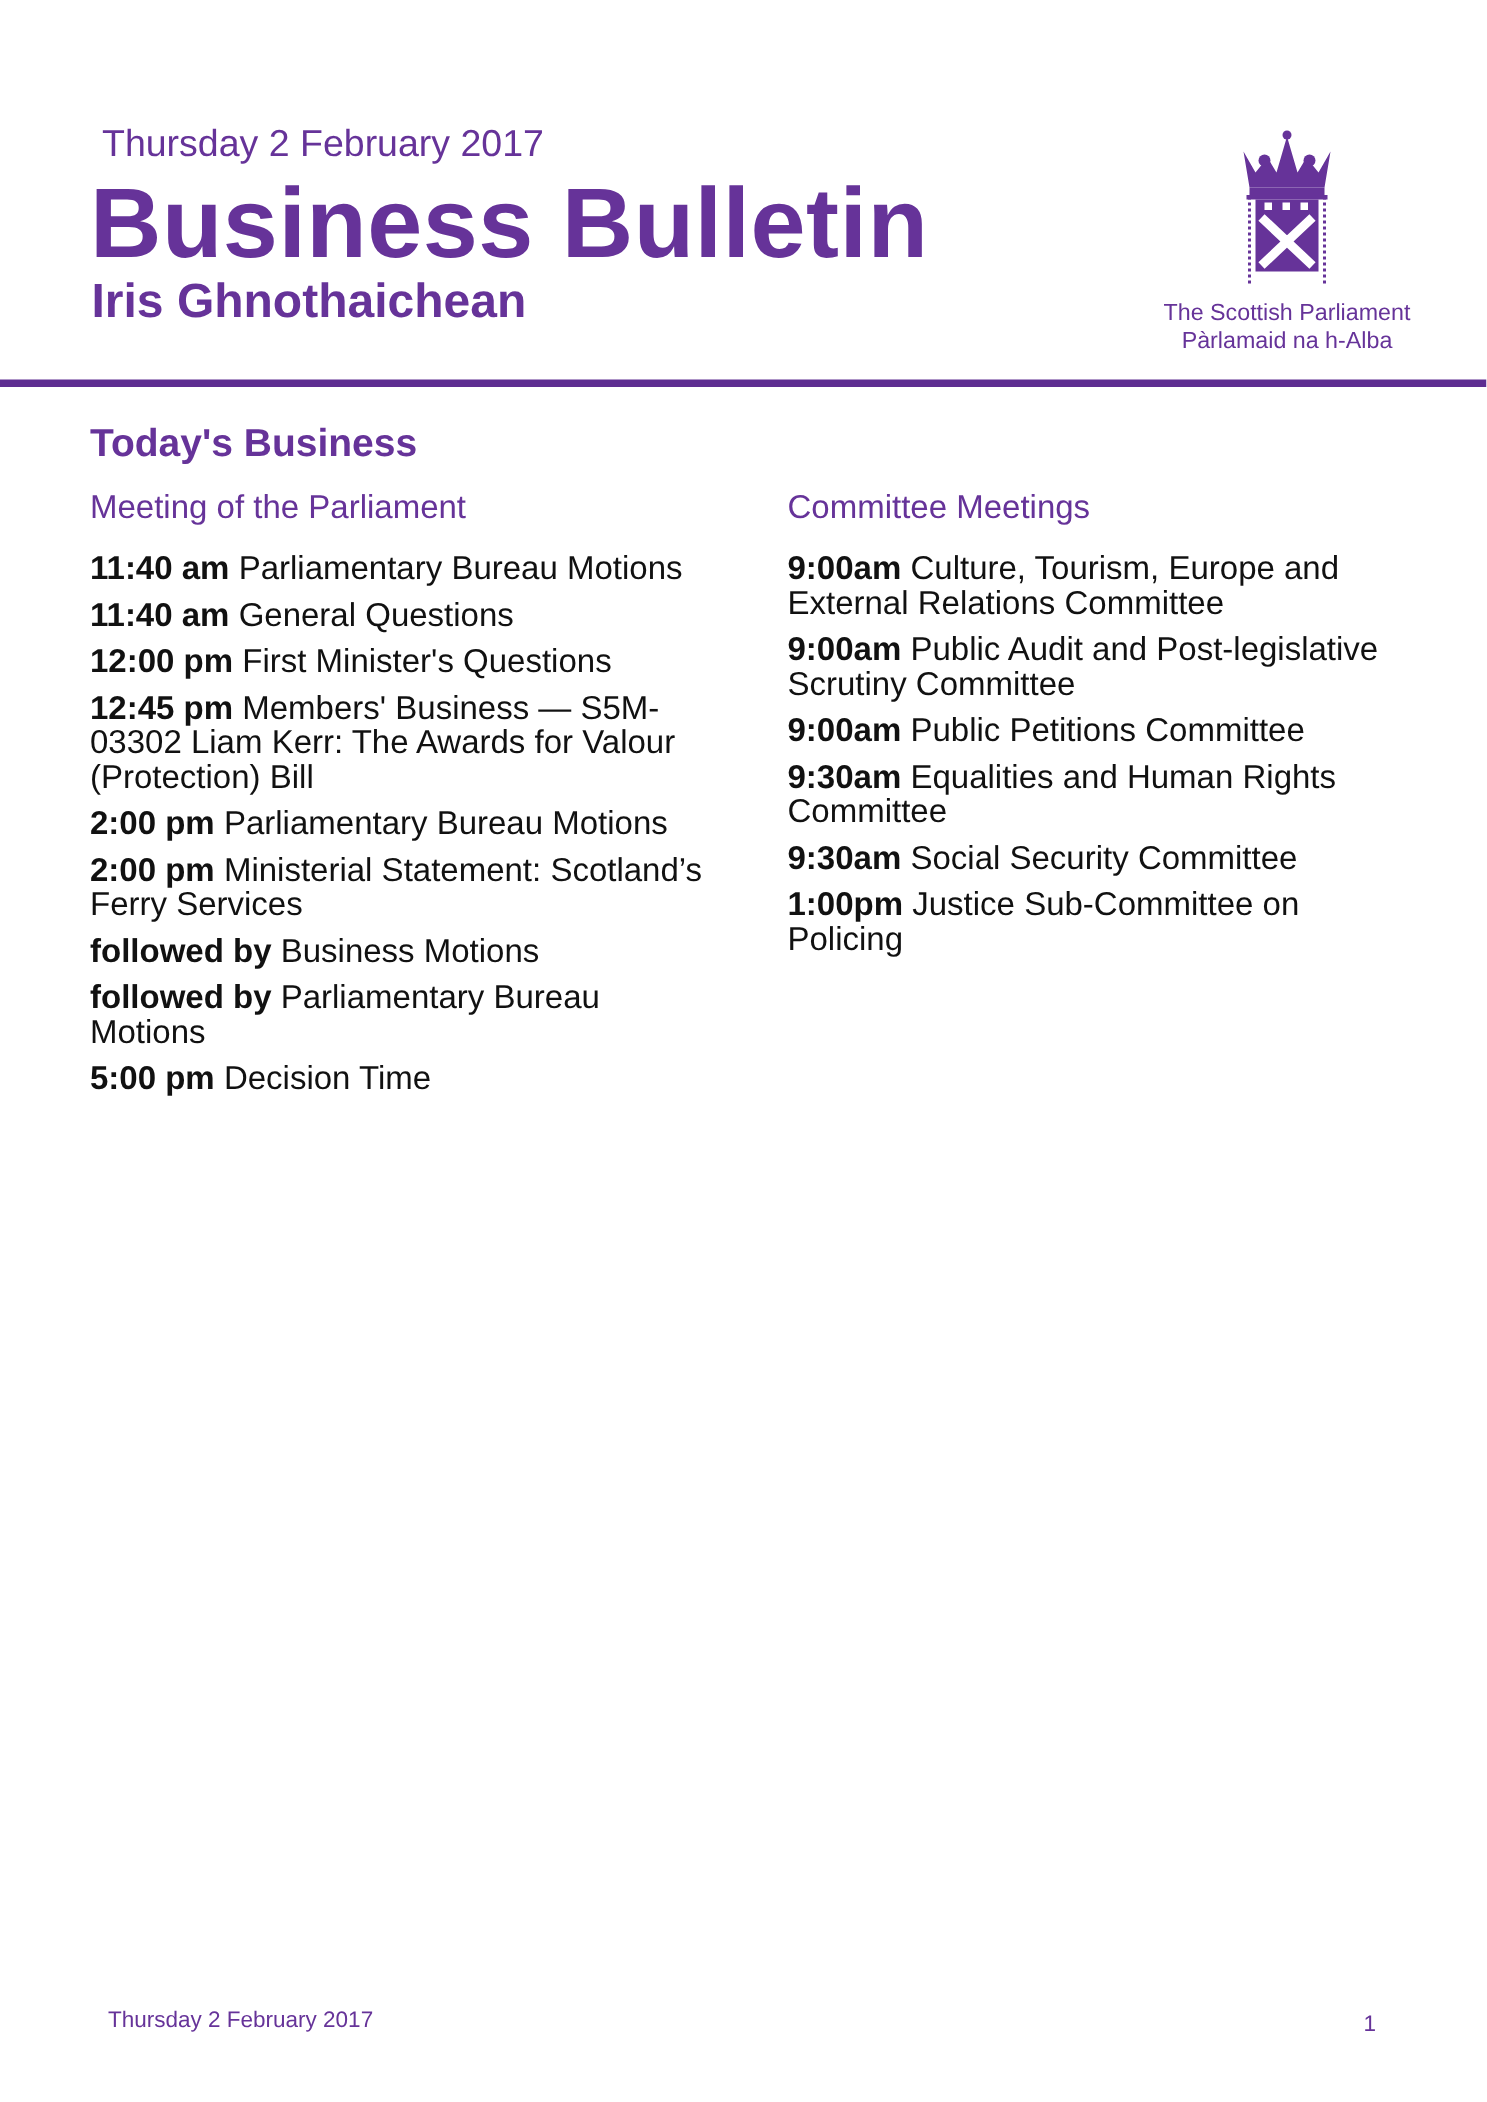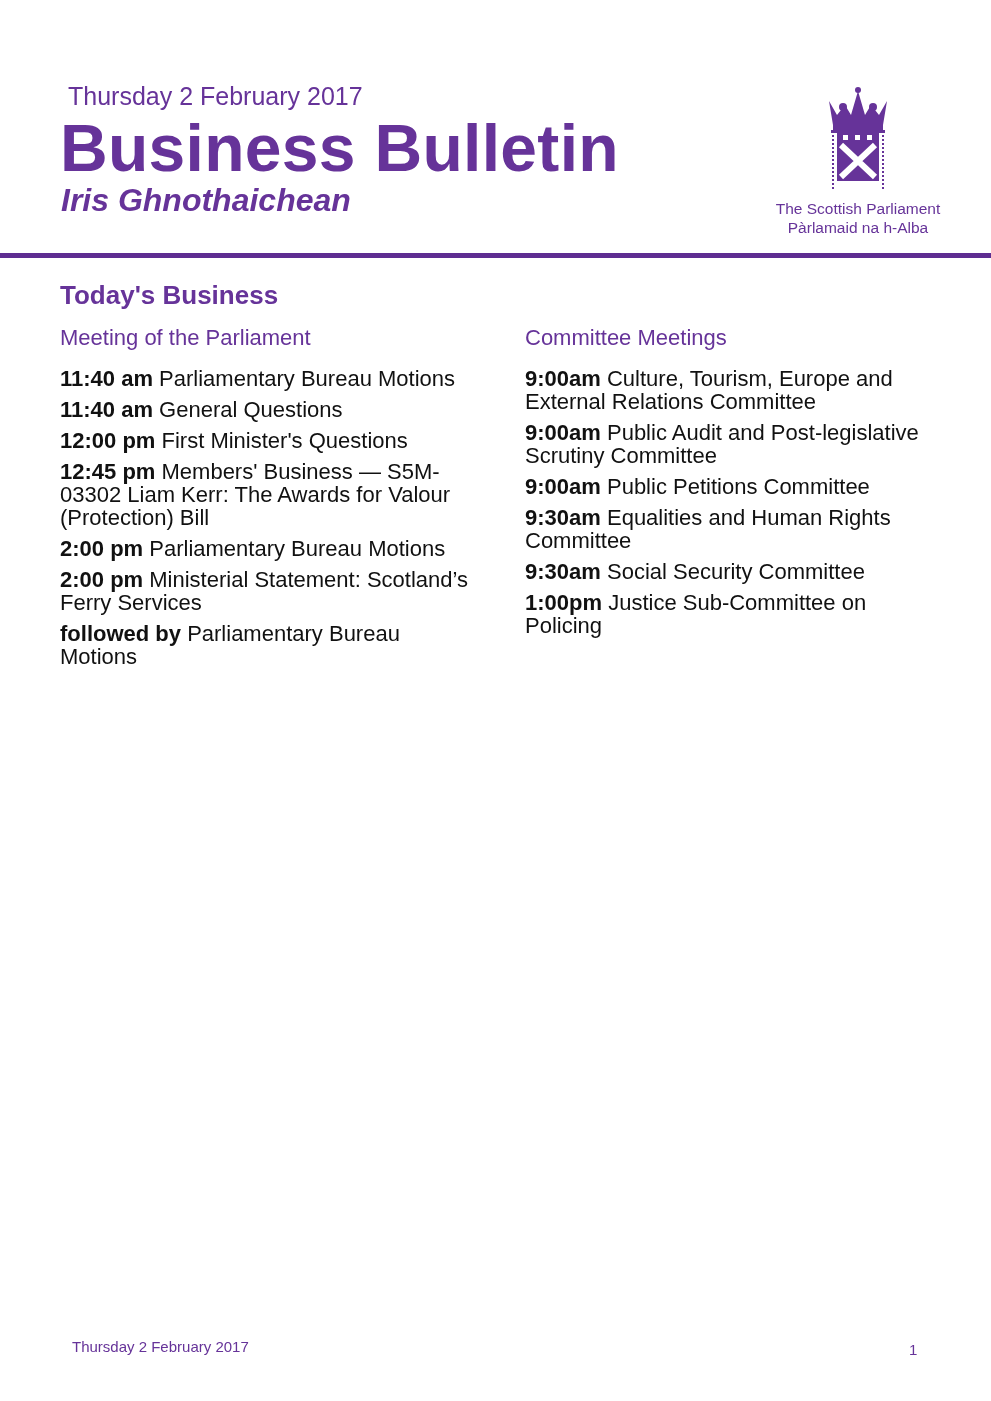--- a/index.html
+++ b/index.html
@@ -2,21 +2,21 @@
 <html><head>
 <meta charset="utf-8">
 <style>
   html, body { margin: 0; padding: 0; }
   body {
     width: 991px; height: 1401px; background: #ffffff; position: relative;
     font-family: "Liberation Sans", sans-serif; color: #111111; overflow: hidden;
   }
   .hdr-date { position: absolute; left: 68px; top: 82px; font-size: 25px; color: #663399; }
   .hdr-title { position: absolute; left: 60px; top: 110px; font-size: 66px; font-weight: bold; color: #663399; letter-spacing: 0.3px; }
-  .hdr-sub { position: absolute; left: 61px; top: 182px; font-size: 32px; font-weight: bold; font-style: italic; color: #663399; }
+  .hdr-sub { position: absolute; left: 61px; top: 182px; font-size: 32px; font-weight: bold; color: #663399; }
   .logo { position: absolute; left: 740px; top: 85px; width: 180px; text-align: center; margin-left: 28px; }
   .logo svg { display: block; margin: 0 auto; }
   .logo-text { font-size: 15.5px; color: #663399; line-height: 19px; margin-top: 6px; }
   .rule { position: absolute; left: 0; top: 253px; width: 991px; height: 5px; background: #5e2d91; }
   .todays { position: absolute; left: 60px; top: 280px; font-size: 26px; font-weight: bold; color: #663399; text-align: center; }
   .col { position: absolute; top: 325px; width: 420px; }
   .col.left { left: 60px; }
   .col.right { left: 525px; }
   .col h2 { margin: 0 0 16px 0; font-size: 22px; font-weight: normal; color: #663399; }
   .item { font-size: 22px; line-height: 23px; margin-bottom: 8px; }
@@ -60,21 +60,23 @@
 <div class="todays">Today's Business</div>
 
 <div class="col left">
   <h2>Meeting of the Parliament</h2>
   <div class="item"><b>11:40 am</b> <span>Parliamentary Bureau Motions</span></div>
   <div class="item"><b>11:40 am</b> <span>General Questions</span></div>
   <div class="item"><b>12:00 pm</b> <span>First Minister's Questions</span></div>
   <div class="item"><b>12:45 pm</b> <span>Members' Business — S5M-03302 Liam Kerr: The Awards for Valour (Protection) Bill</span></div>
   <div class="item"><b>2:00 pm</b> <span>Parliamentary Bureau Motions</span></div>
   <div class="item"><b>2:00 pm</b> <span>Ministerial Statement: Scotland’s Ferry Services</span></div>
+  <div class="item"><b>followed by</b> <span>Business Motions</span></div>
   <div class="item"><b>followed by</b> <span>Parliamentary Bureau Motions</span></div>
+  <div class="item"><b>5:00 pm</b> <span>Decision Time</span></div>
 </div>
 
 <div class="col right">
   <h2>Committee Meetings</h2>
   <div class="item"><b>9:00am</b> <span>Culture, Tourism, Europe and External Relations Committee</span></div>
   <div class="item"><b>9:00am</b> <span>Public Audit and Post-legislative Scrutiny Committee</span></div>
   <div class="item"><b>9:00am</b> <span>Public Petitions Committee</span></div>
   <div class="item"><b>9:30am</b> <span>Equalities and Human Rights Committee</span></div>
   <div class="item"><b>9:30am</b> <span>Social Security Committee</span></div>
   <div class="item"><b>1:00pm</b> <span>Justice Sub-Committee on Policing</span></div>

